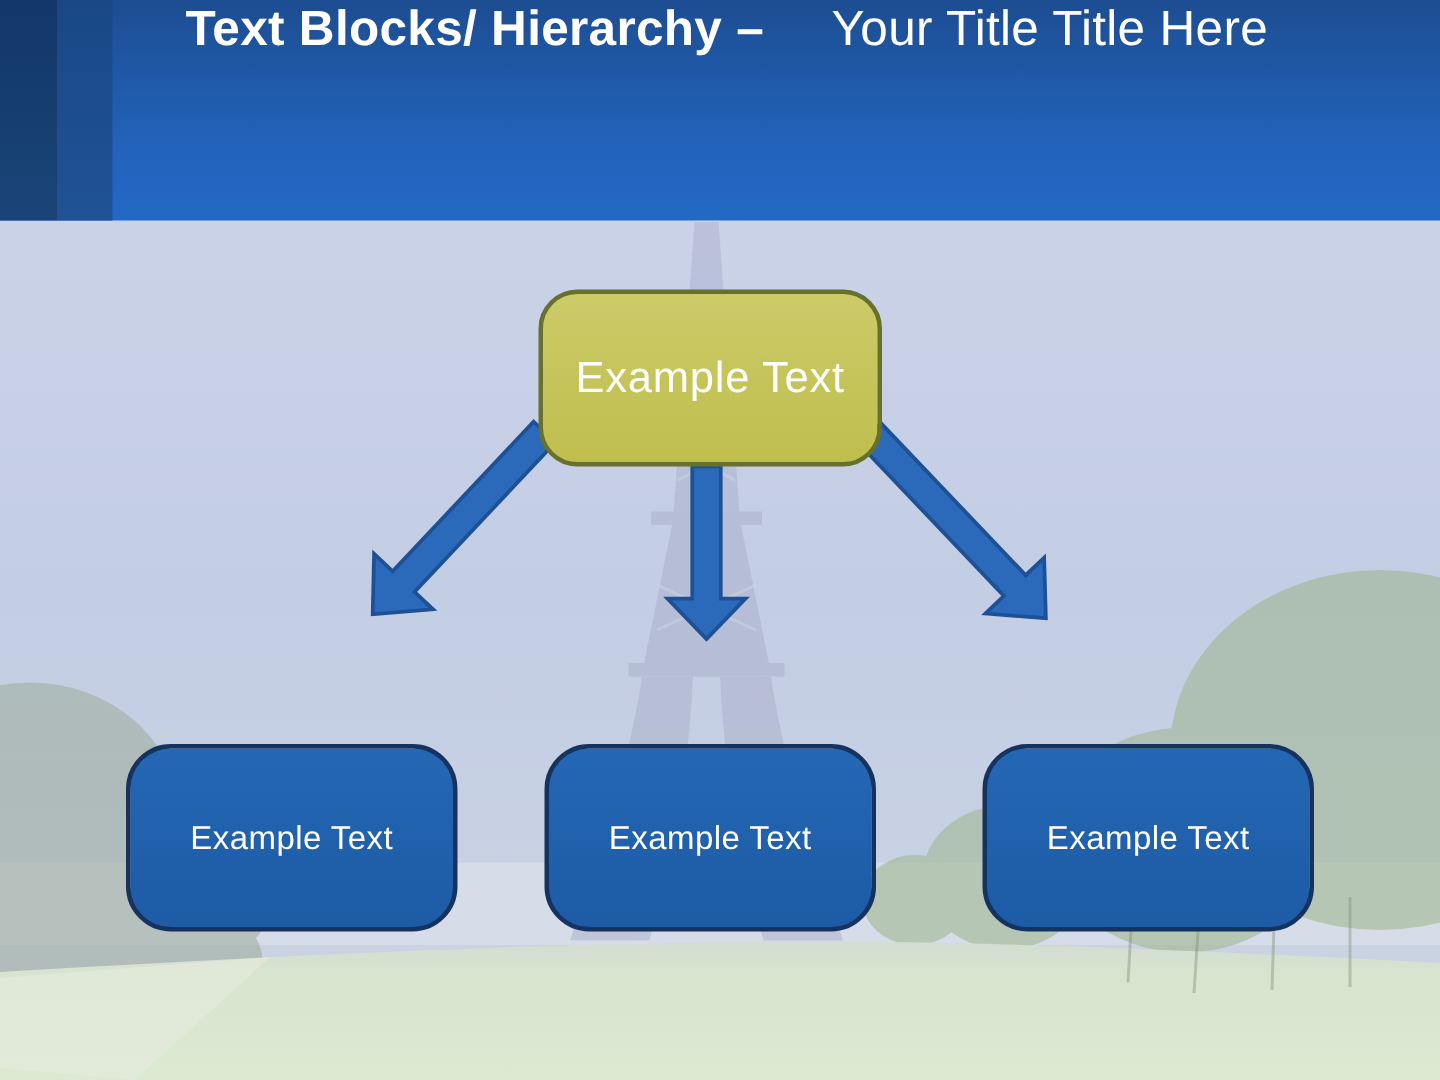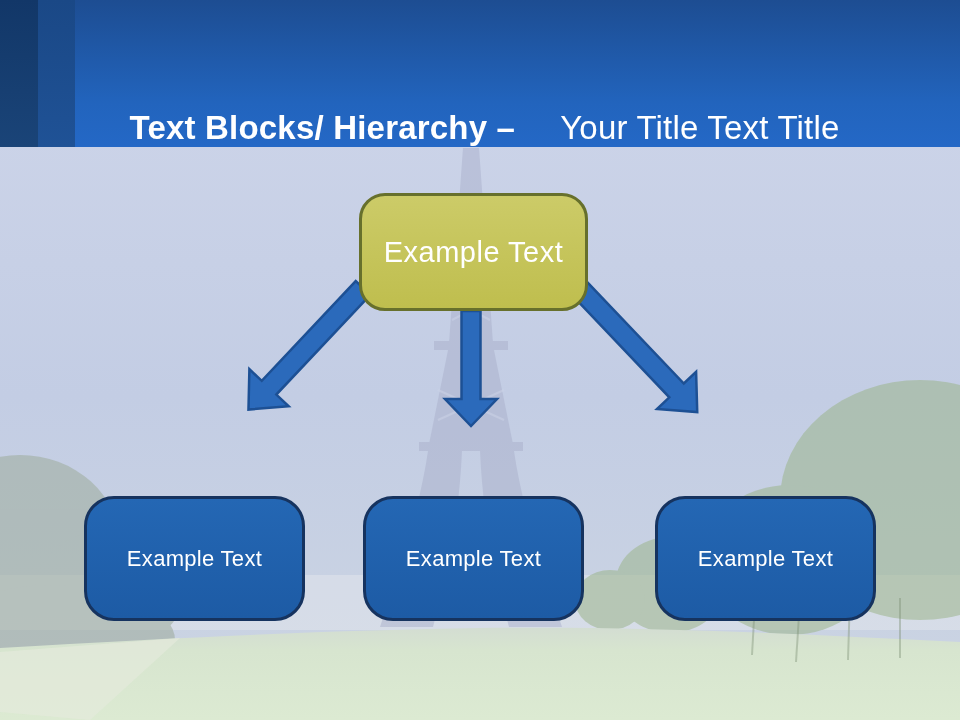--- a/index.html
+++ b/index.html
@@ -19,21 +19,21 @@
     position:absolute;left:0;top:0;width:38px;height:147px;
     background:linear-gradient(180deg,#123768,#1a4478);
   }
   .strip-med{
     position:absolute;left:38px;top:0;width:37px;height:147px;
     background:linear-gradient(180deg,#1a4886,#1f5296);
   }
   .title-wrap{
     position:absolute;left:75px;top:0;width:885px;height:147px;
     padding-right:66px;box-sizing:border-box;
-    display:flex;align-items:flex-end;justify-content:center;
+    display:flex;align-items:flex-start;justify-content:center;
     color:#fff;font-size:33px;letter-spacing:0.2px;white-space:nowrap;gap:36px;
   }
   .title-bold{font-weight:700;}
   .title-reg{font-weight:400;margin-left:9px;}
   
   .node{
     position:absolute;z-index:3;box-sizing:border-box;
     display:flex;align-items:center;justify-content:center;
     color:#fff;text-align:center;margin-top:43px;
   }
@@ -129,21 +129,21 @@
         <line x1="755" y1="602" x2="752" y2="655"></line>
       </g>
     </svg>
   </div>
 
   <div class="header">
     <div class="strip-dark"></div>
     <div class="strip-med"></div>
     <div class="title-wrap">
       <span class="title-bold">Text Blocks/ Hierarchy –</span>
-      <span class="title-reg">Your Title Text Title</span>
+      <span class="title-reg">Your Title Title Here</span>
     </div>
   </div>
 
   <svg class="arrows" width="960" height="720" viewBox="0 0 960 720">
     <g transform="translate(363,288) rotate(133.3)">
       <path d="M0,-10 L137,-10 L137,-27 L167,0 L137,27 L137,10 L0,10 Z" fill="#2b6abb" stroke="#1d5094" stroke-width="2.5"></path>
     </g>
     <g transform="translate(471,311) rotate(90)">
       <path d="M0,-9.5 L88,-9.5 L88,-26 L115,0 L88,26 L88,9.5 L0,9.5 Z" fill="#2b6abb" stroke="#1d5094" stroke-width="2.5"></path>
     </g>

